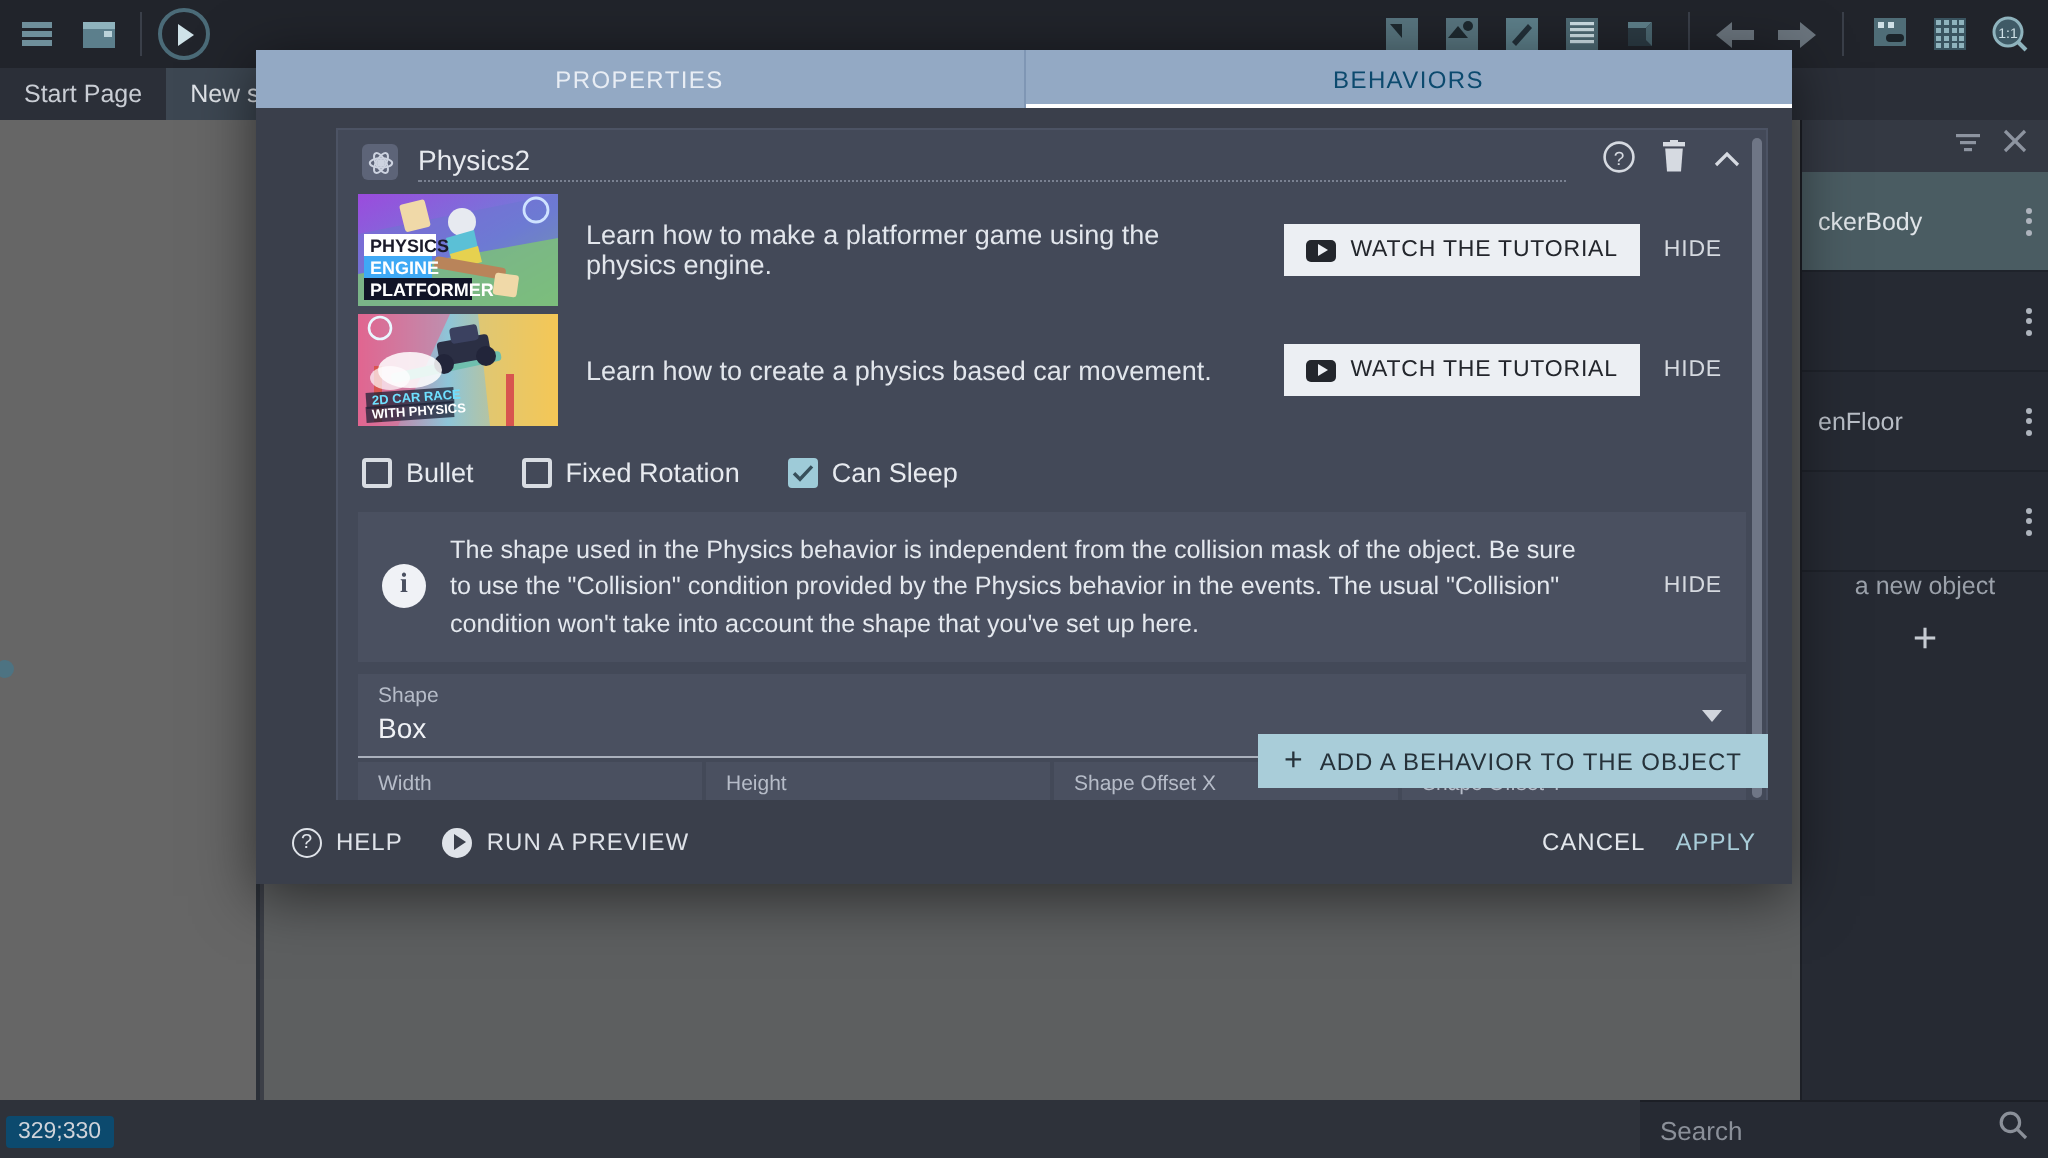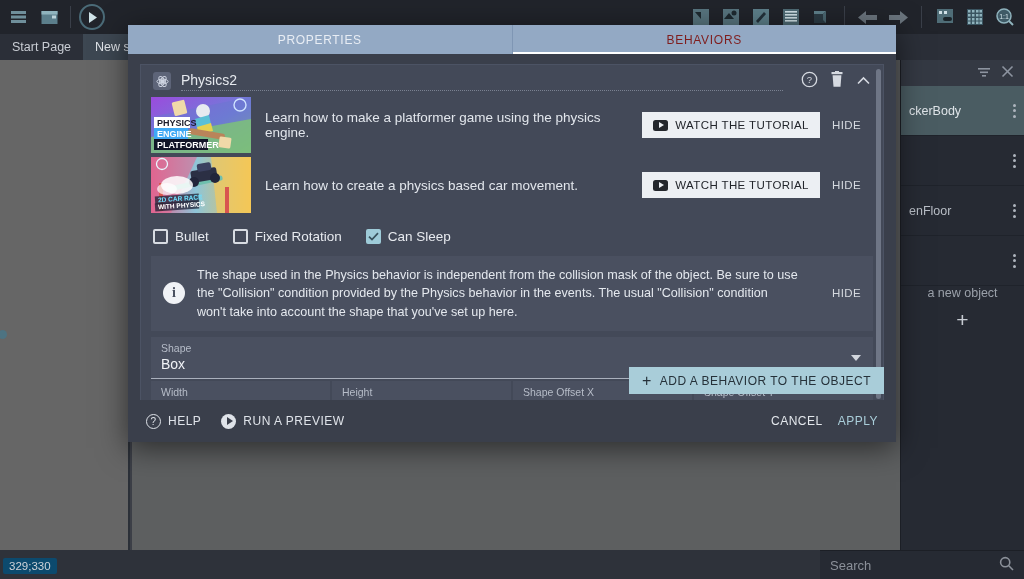--- a/index.html
+++ b/index.html
@@ -97,33 +97,34 @@
     position: absolute; left: 128px; top: 25px; width: 768px; height: 417px;
     background: #3a3f4b;
     box-shadow: 0 6px 28px rgba(0,0,0,.55);
     display: flex; flex-direction: column;
   }
   .dlg-tabs {
     height: 29px; background: #93a9c4; display: flex; flex-shrink: 0;
   }
   .dlg-tab {
     flex: 1; display: flex; align-items: center; justify-content: center;
-    font-size: 12px; letter-spacing: .7px; color: #7f1d1d;
+    font-size: 12px; letter-spacing: .7px; color: #0c4a6e;
     position: relative;
   }
   .dlg-tab.inactive { color: #e8edf4; }
   .dlg-tab.active::after {
     content: ""; position: absolute; left: 0; right: 0; bottom: 0;
     height: 2.5px; background: #ffffff;
   }
   .dlg-tabs .divider { width: 1px; background: #7f96b4; }
 
   .dlg-body {
     flex: 1; position: relative; overflow: hidden;
     padding: 10px 12px 0 12px;
+    margin-left: 28px;
   }
   .behavior-card {
     background: #434958; border: 1px solid #4c5364;
     height: 438px; overflow: hidden; position: relative;
   }
   .bh-head {
     height: 32px; display: flex; align-items: center; padding: 0 12px;
     gap: 10px;
   }
   .bh-icon {

